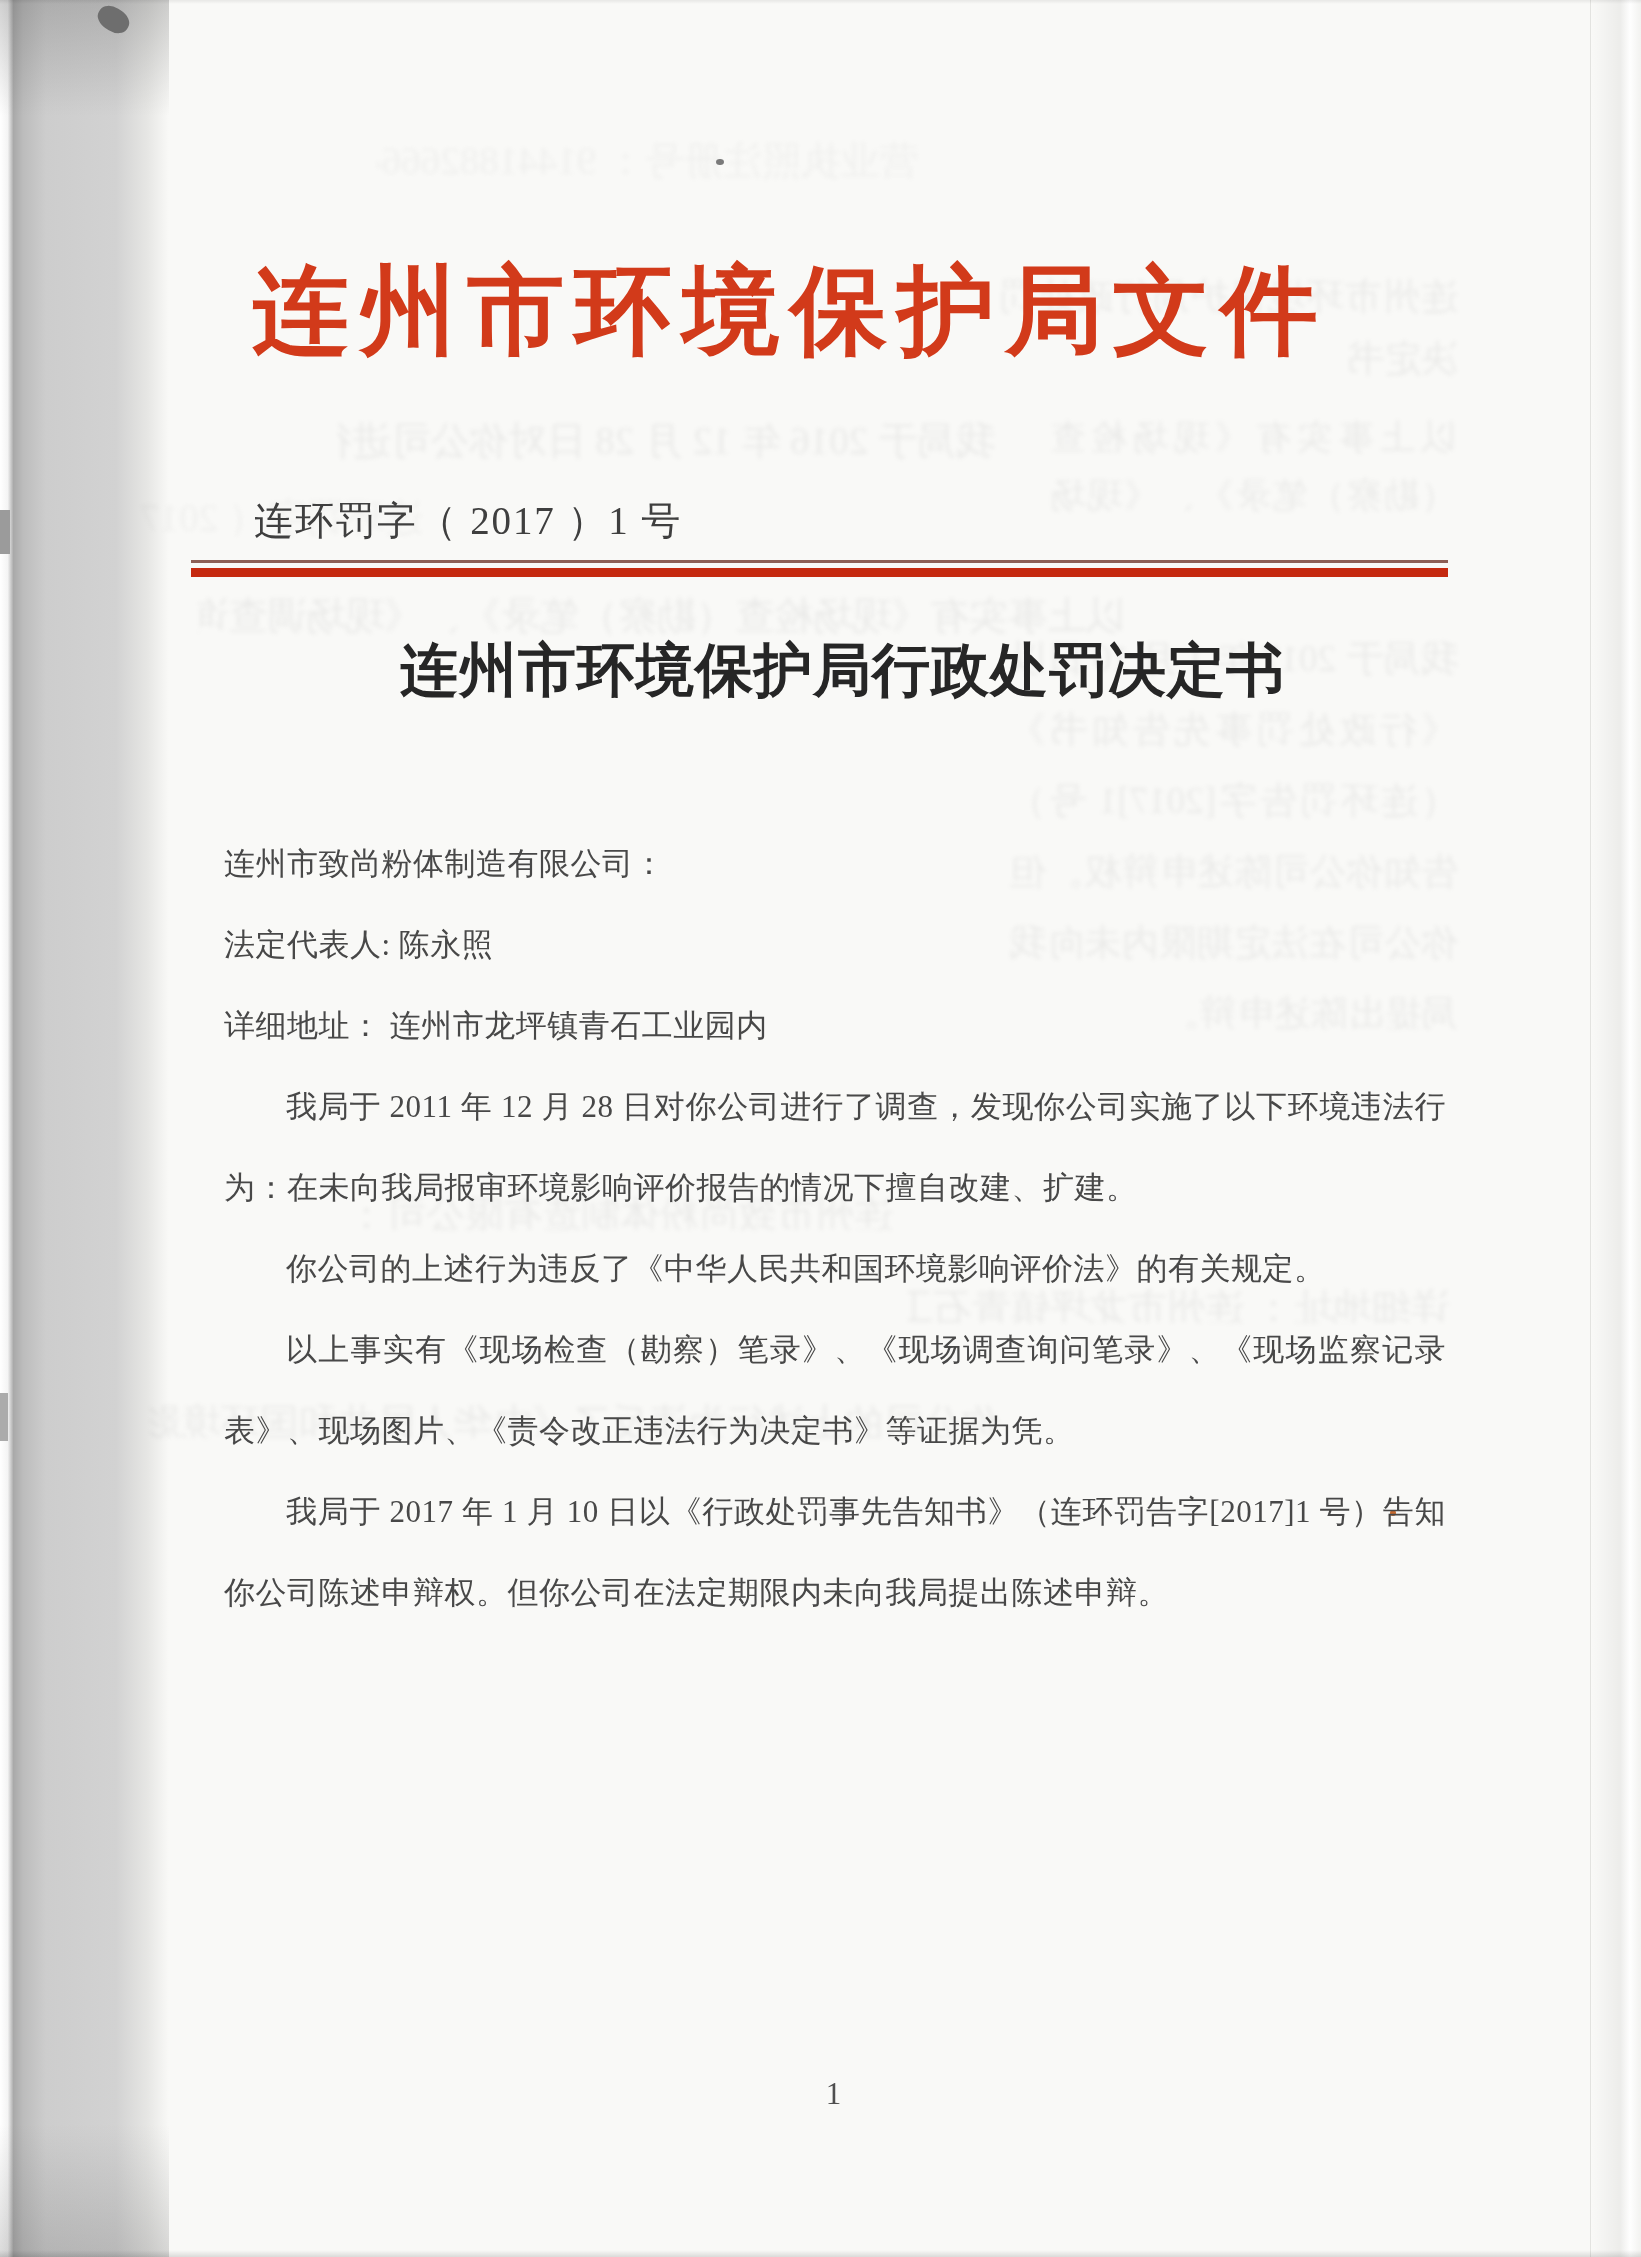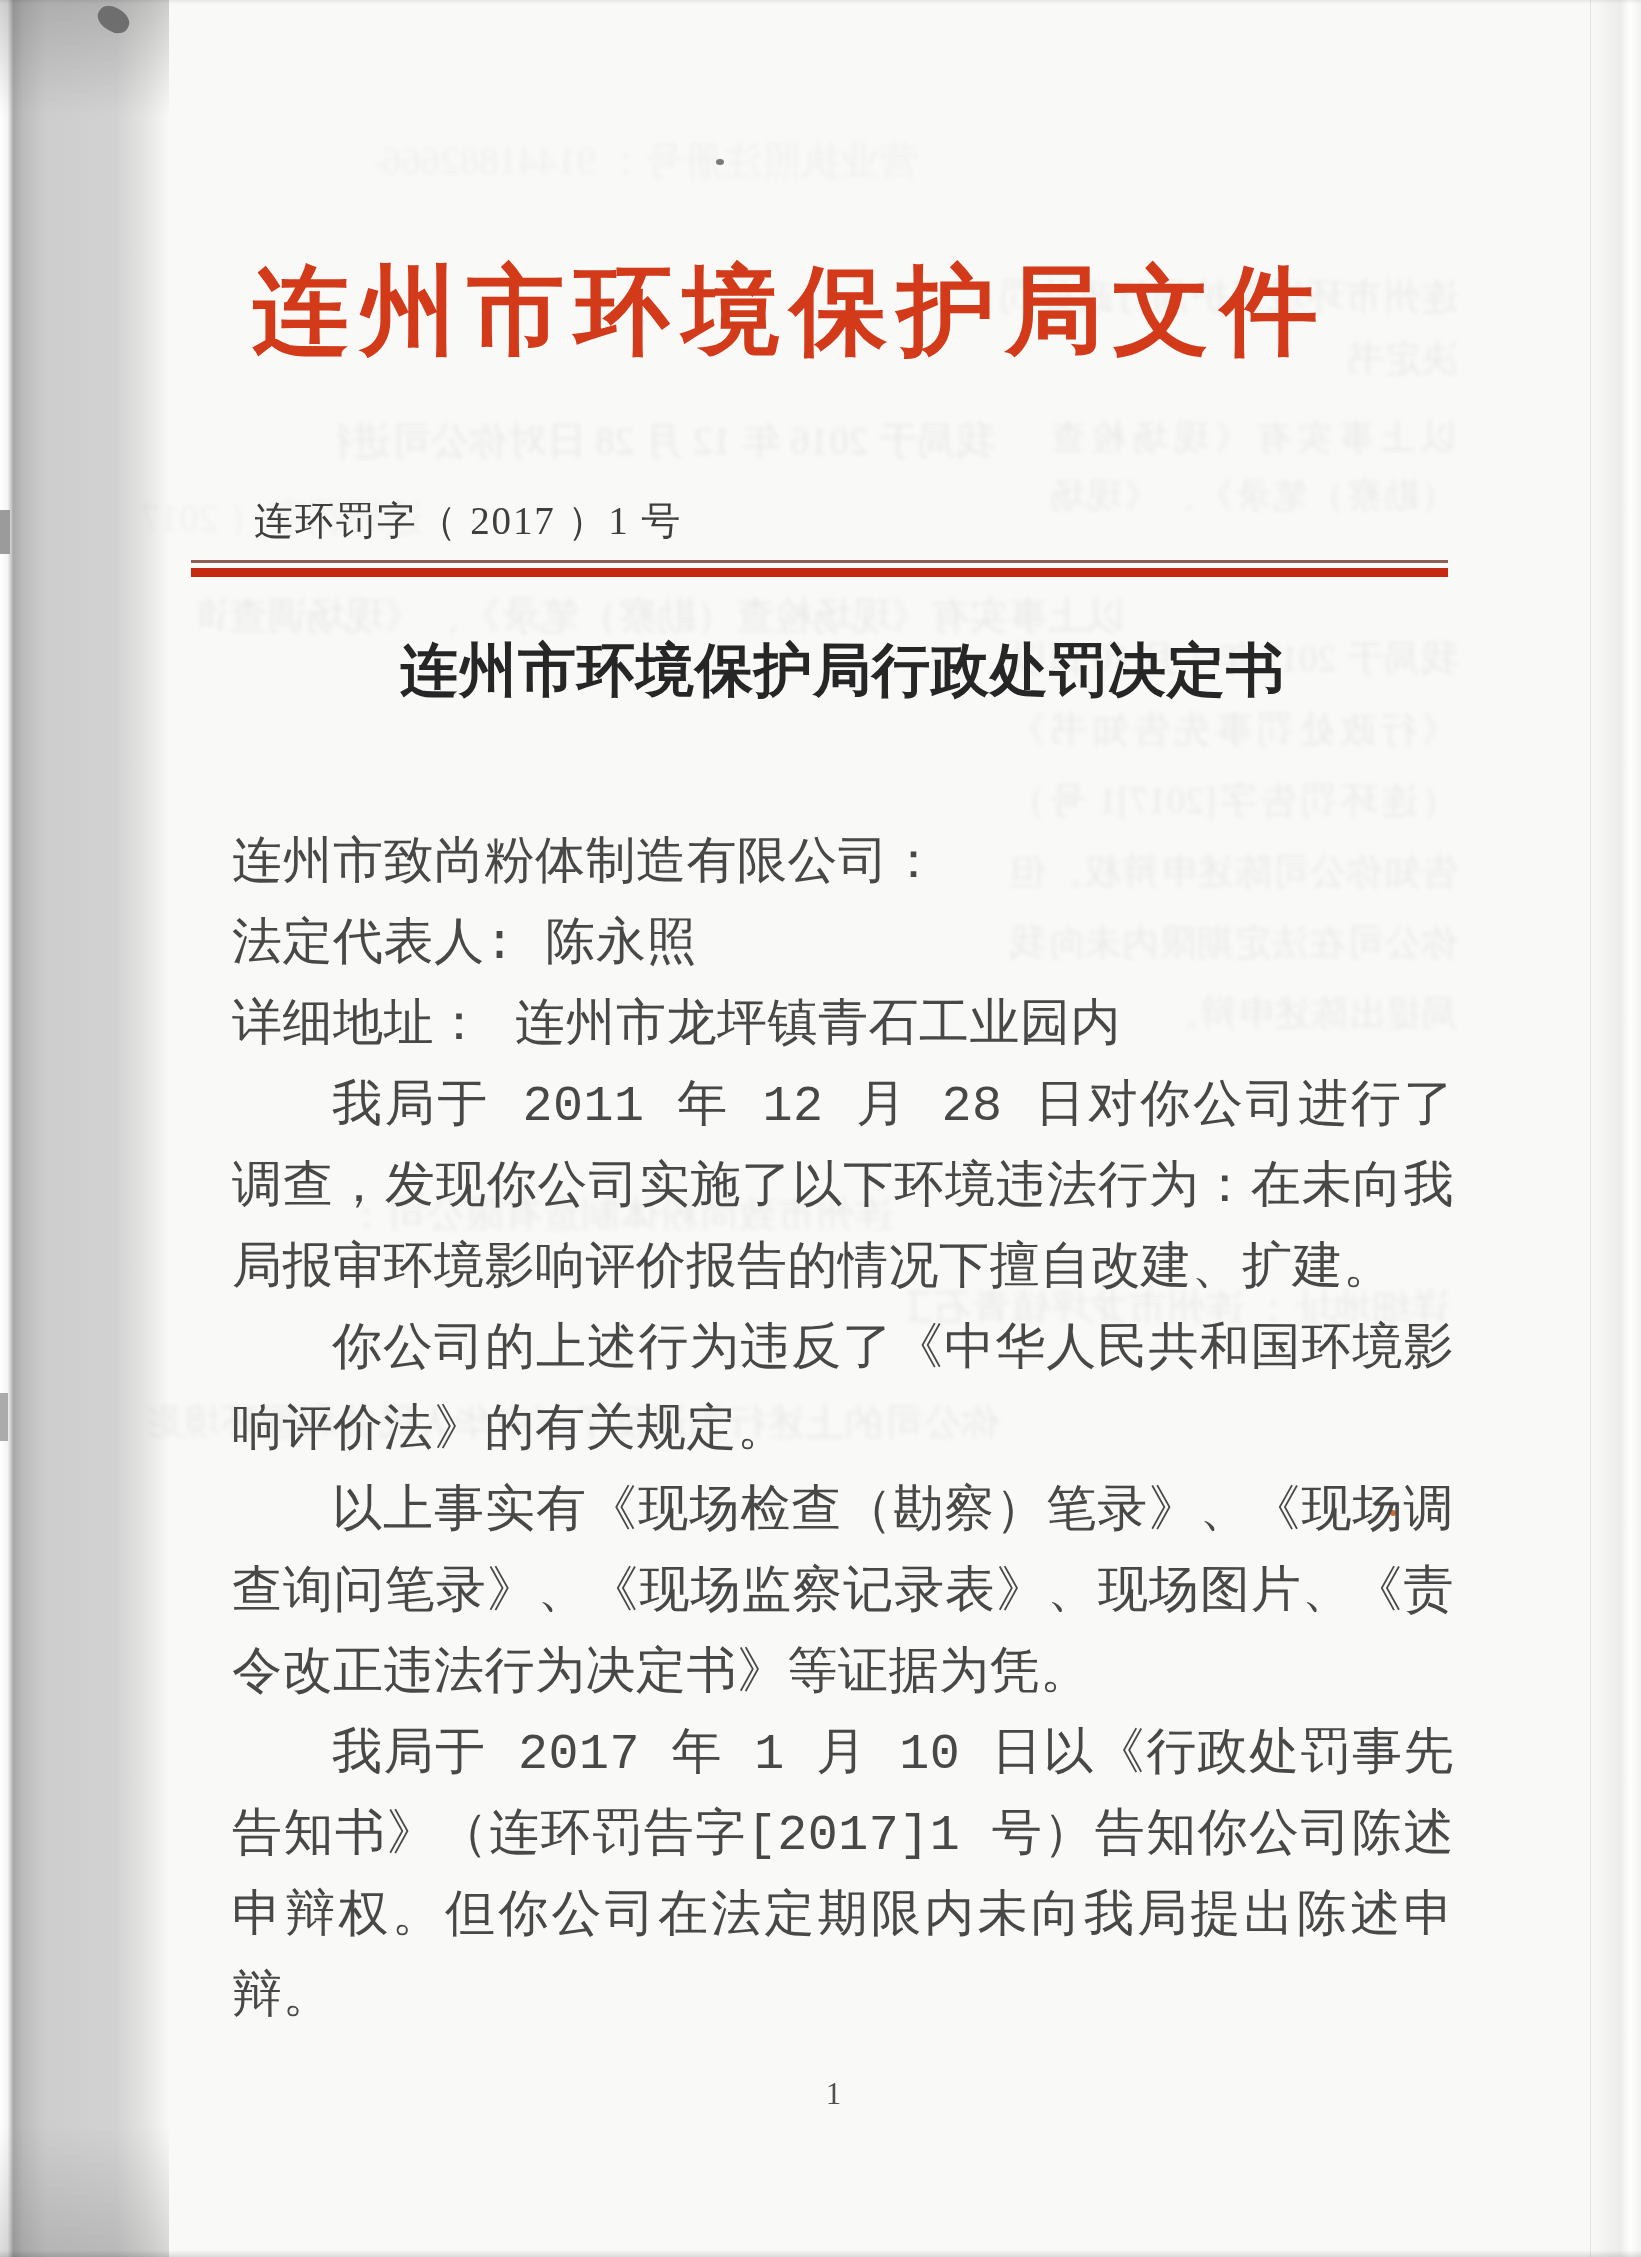--- a/index.html
+++ b/index.html
@@ -65,23 +65,23 @@
   .red-rule .thick{height:9.7px;margin-top:4.8px;background:var(--rule_red);}
 
   .doc-title{
     position:absolute;left:254px;top:626px;width:1159px;margin:9px;
     text-align:center;font-size:58px;line-height:1.25;font-weight:bold;
     color:var(--heading_black);letter-spacing:1px;
     font-family:Liberation Serif, serif;
   }
 
   .body-text{
-    position:absolute;left:232px;top:823px;width:1222px;
-    font-size:50px;line-height:81px;color:var(--body_text);
-    text-align:justify;letter-spacing:0.5px;font-family:Liberation Mono, monospace;
+    position:absolute;left:224px;top:823px;width:1222px;
+    font-size:31px;line-height:81px;color:var(--body_text);
+    text-align:justify;letter-spacing:0.5px;
   }
   .body-text p{margin:0;}
   .body-text p.indent{text-indent:2em;}
 
   .page-number{
     position:absolute;left:254px;top:2076px;width:1159px;
     text-align:center;font-size:31px;color:#4f4f4f;
   }
 
   

